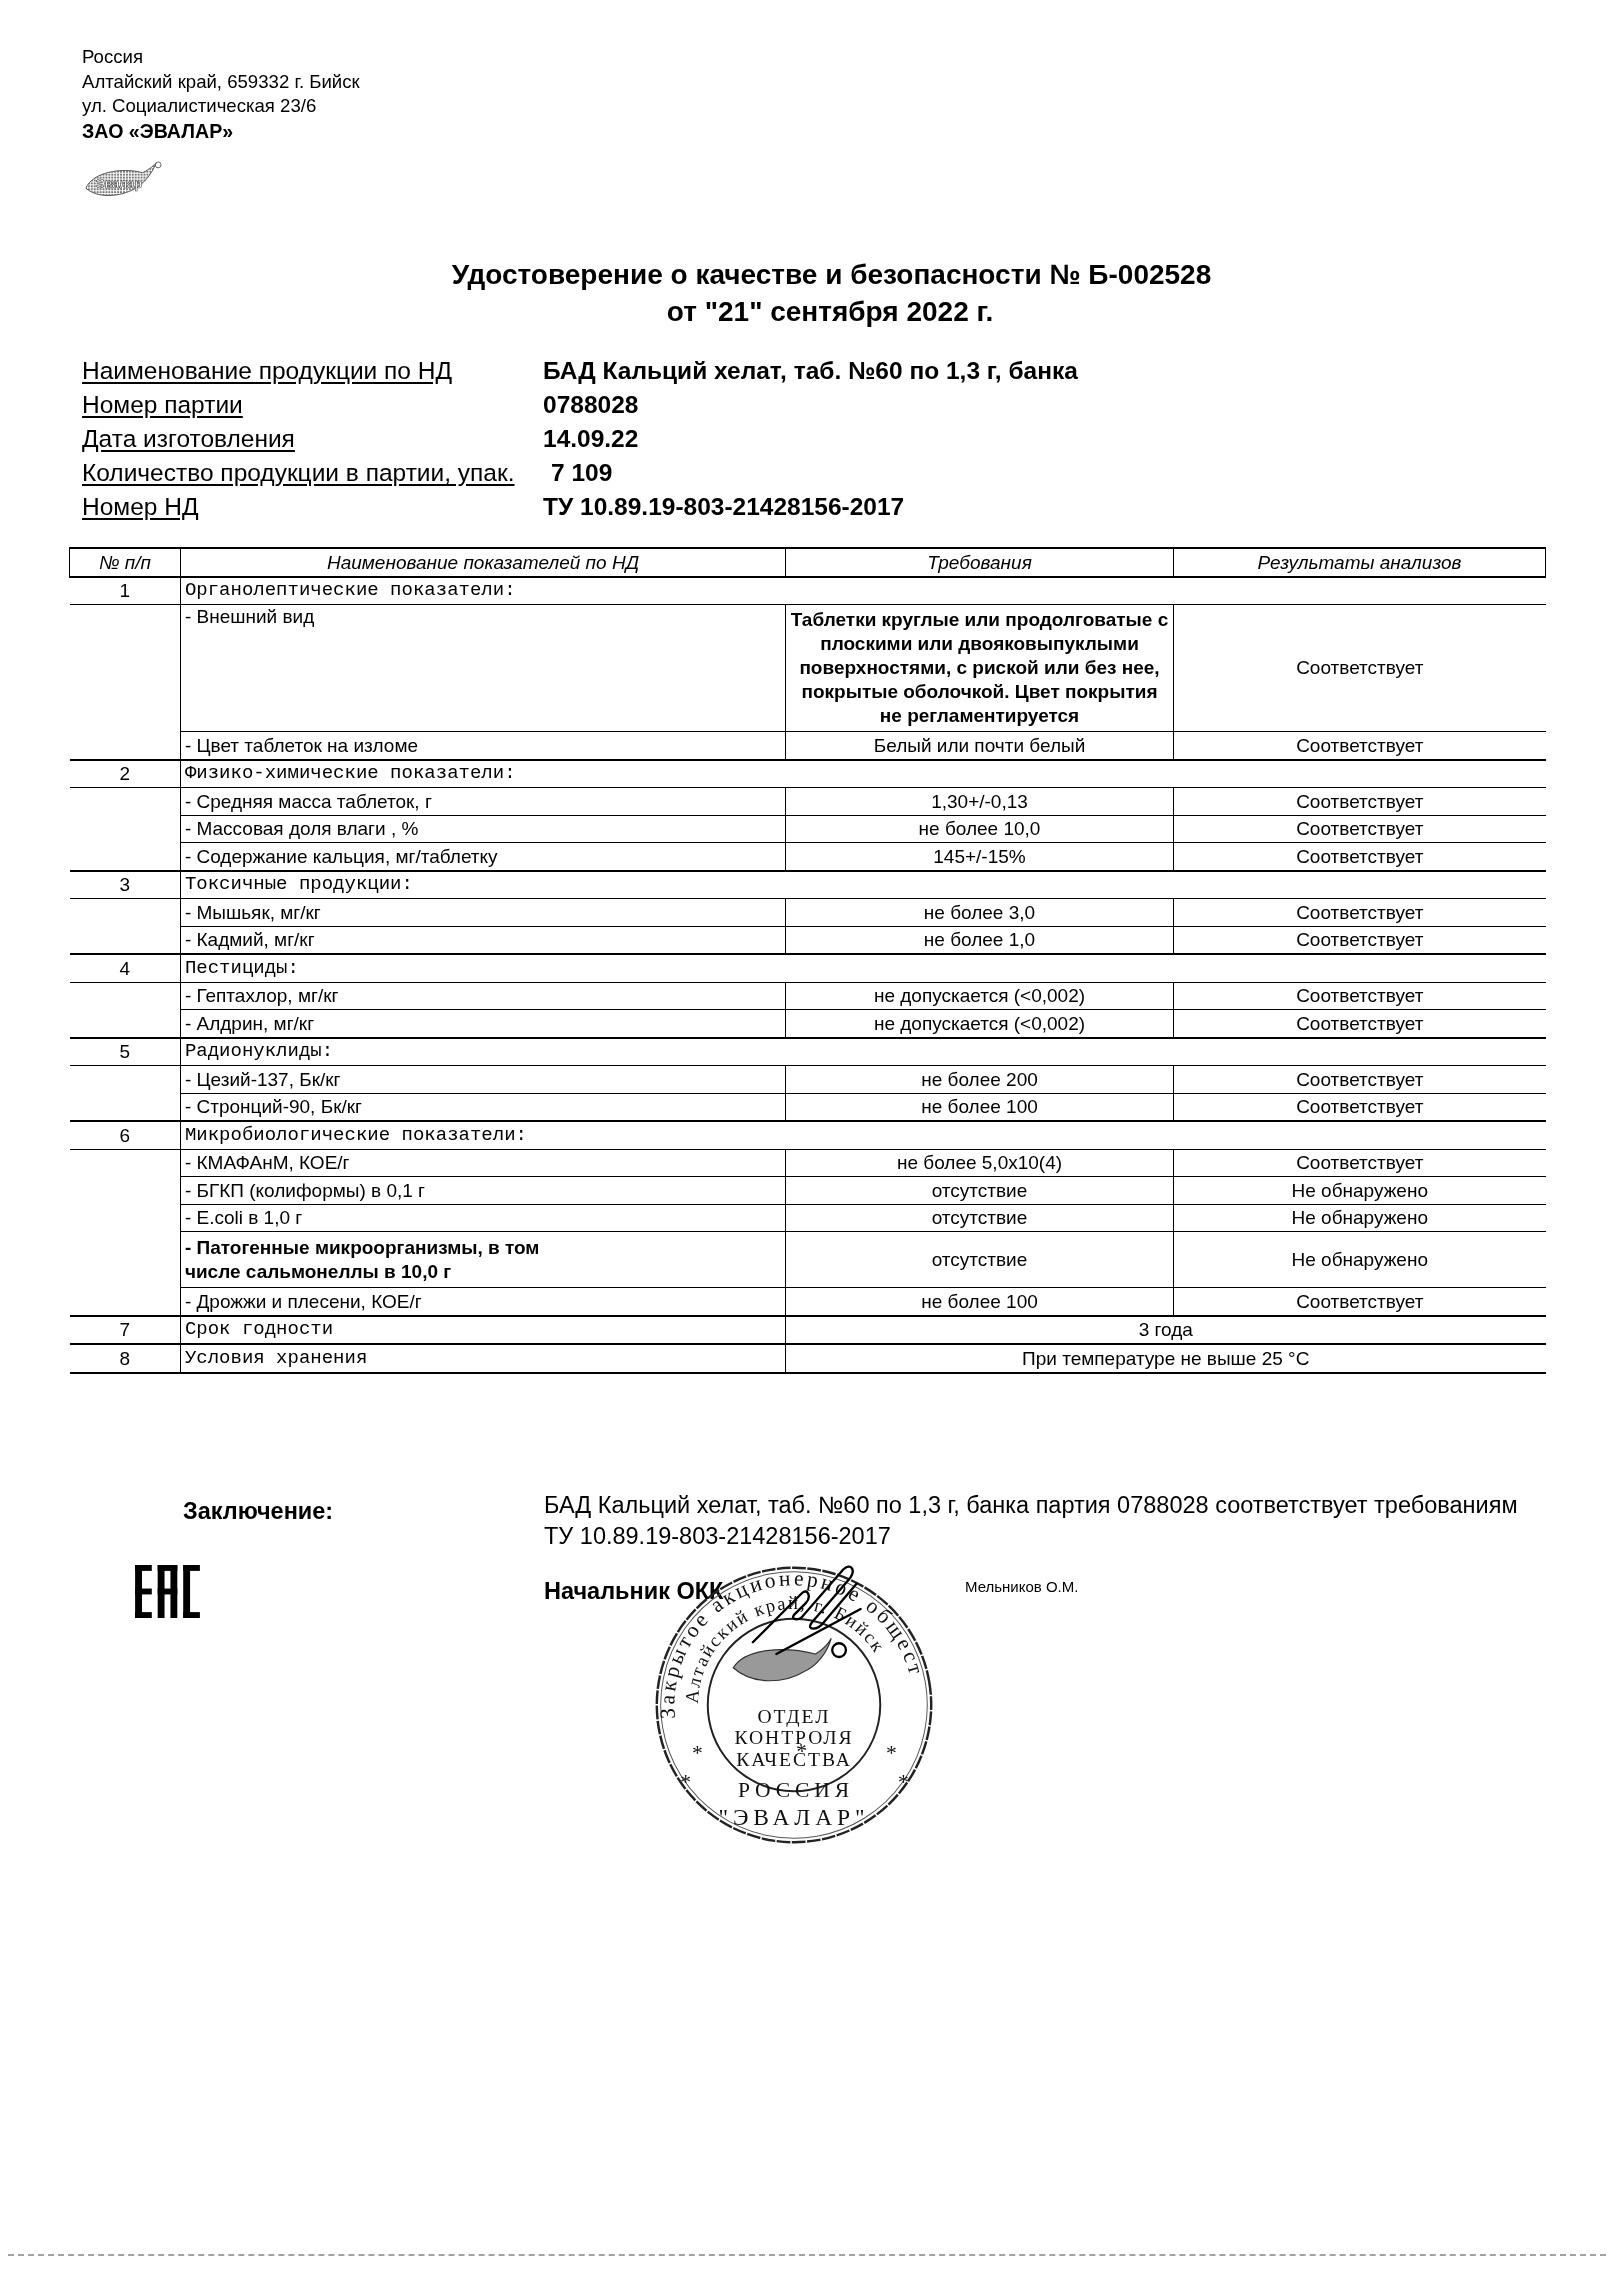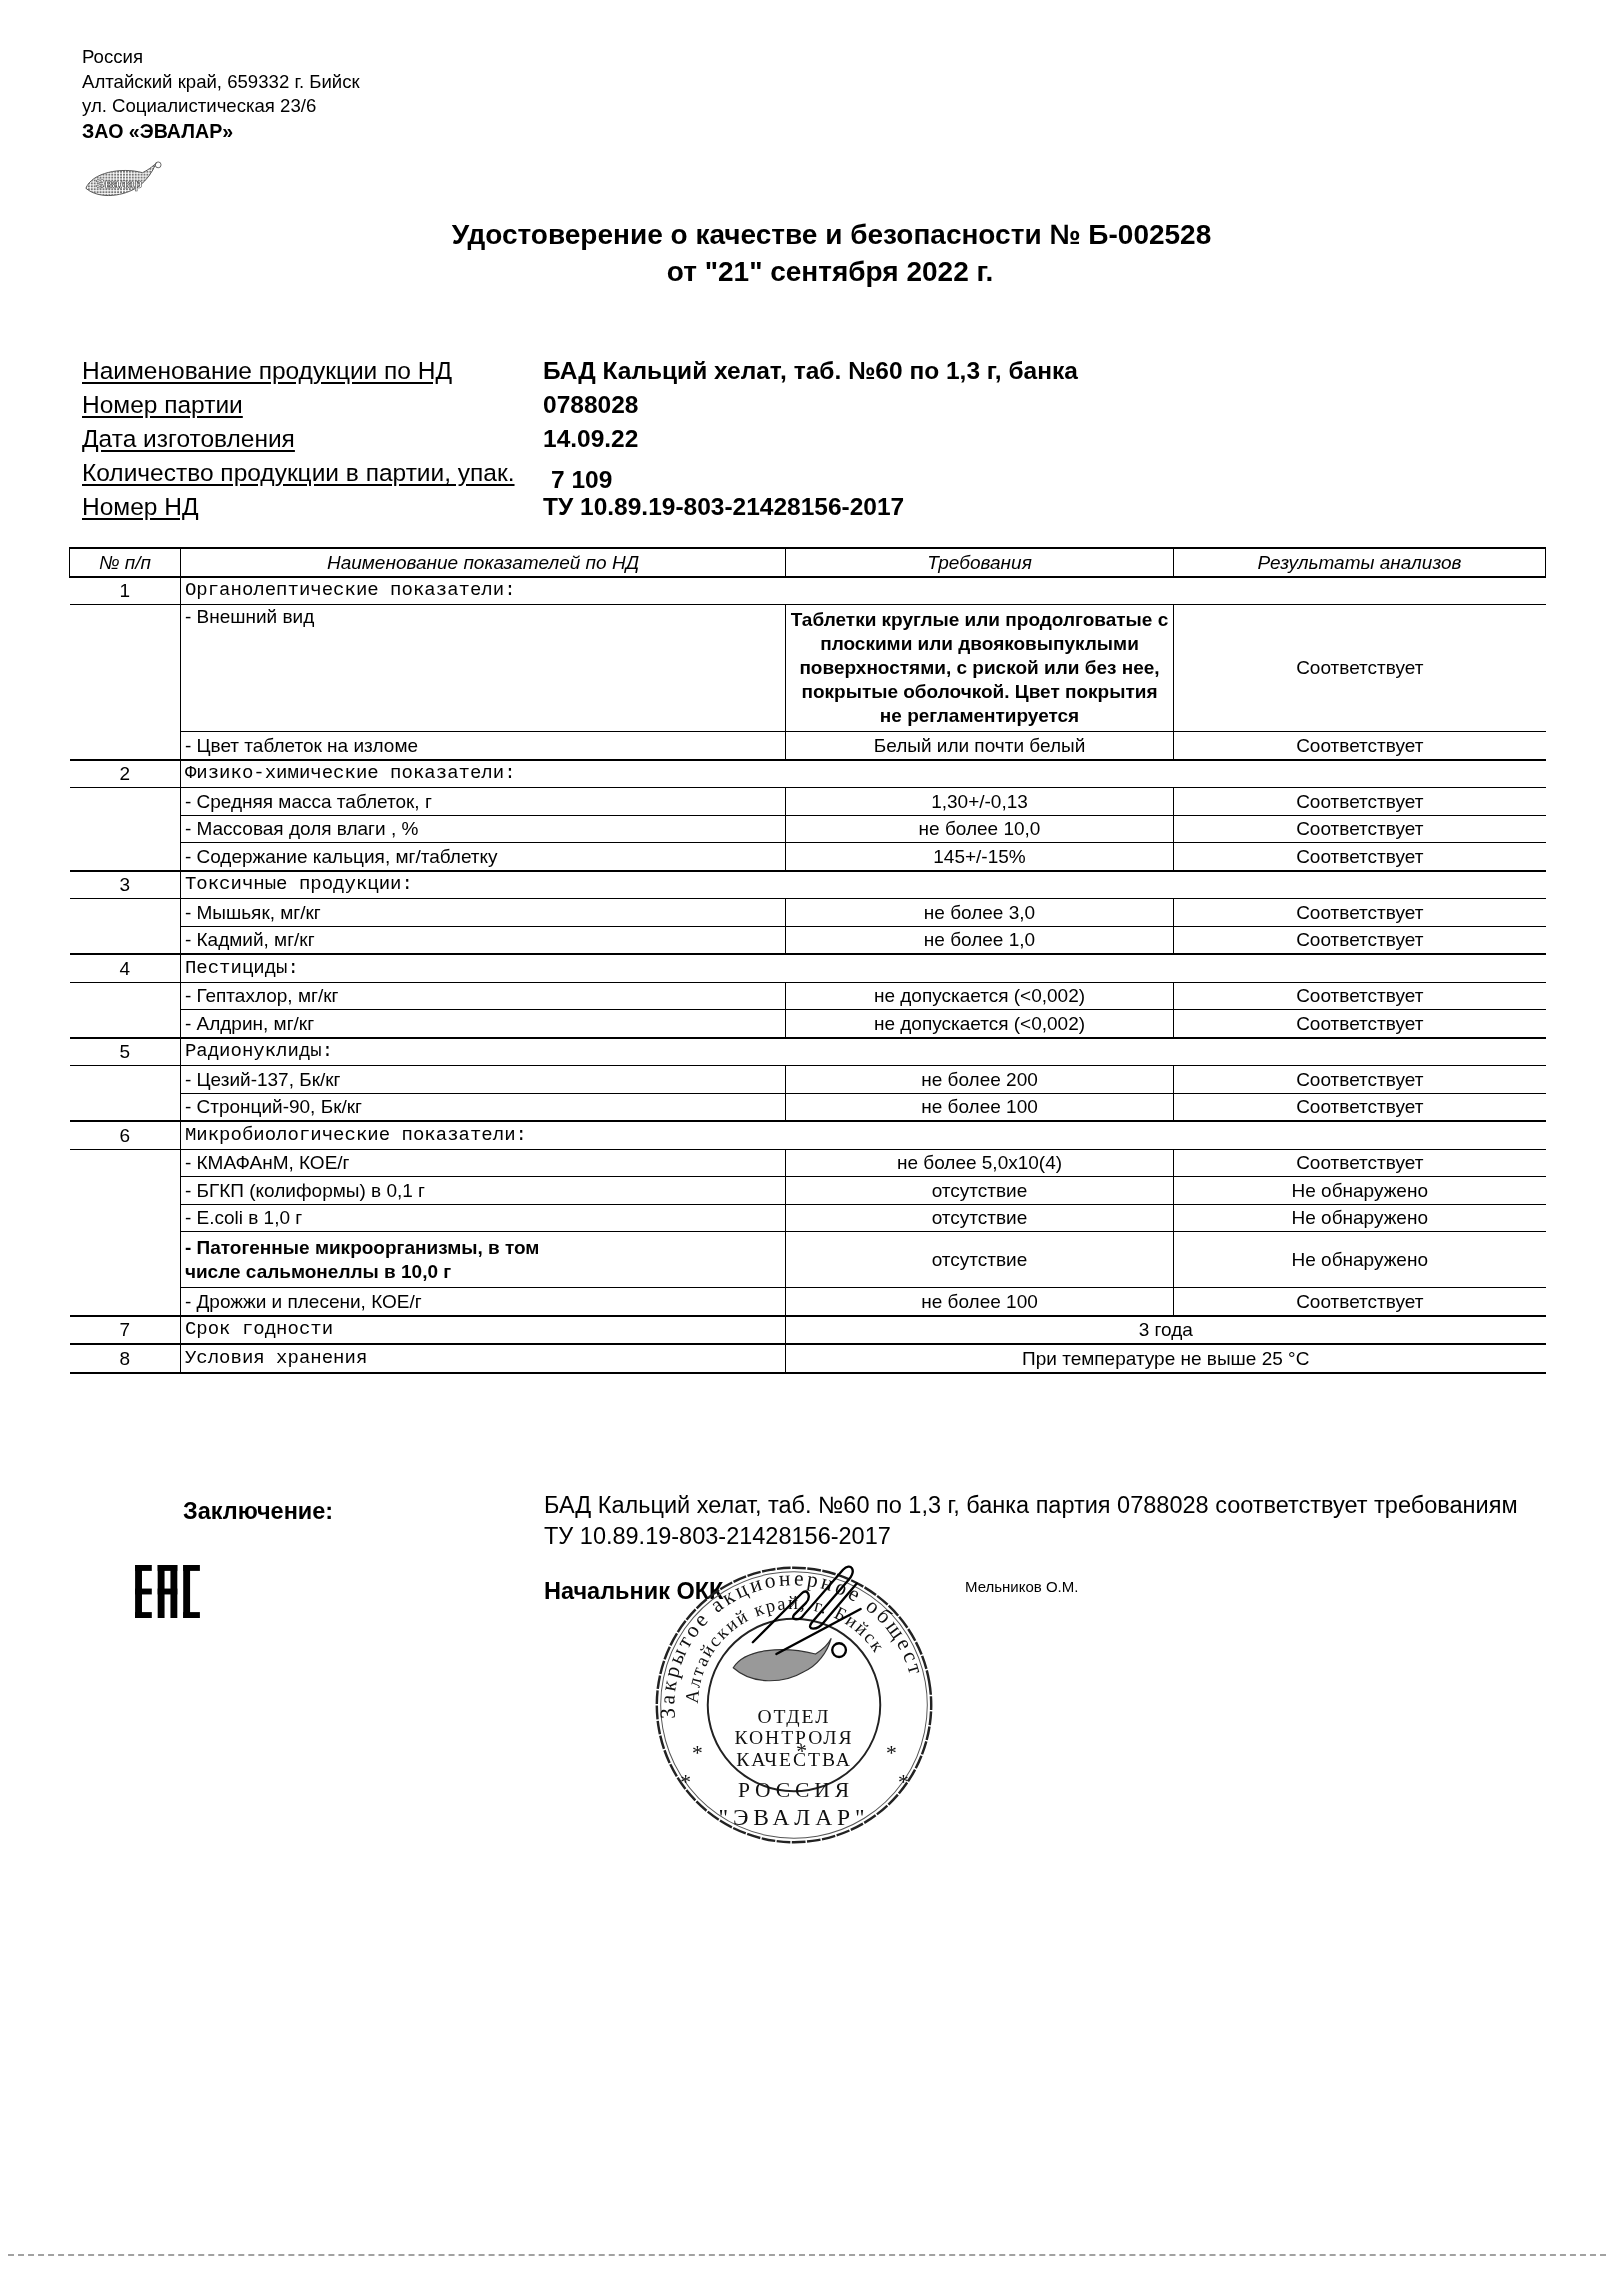--- a/index.html
+++ b/index.html
@@ -3,21 +3,21 @@
 <meta charset="utf-8">
 <style>
   html, body { margin:0; padding:0; background:#ffffff; }
   body { width:1621px; height:2294px; position:relative; overflow:hidden; font-family:"Liberation Sans", sans-serif; color:#000; }
   .abs { position:absolute; }
   .addr { left:82px; font-size:18.6px; line-height:24.5px; }
   .addr .line { display:block; }
   .addr .company { font-weight:bold; font-size:19.6px; }
   .logo { left:82px; top:159px; width:82px; height:43px; }
   .title { left:0; width:1621px; text-align:center; font-weight:bold; font-size:28px; line-height:37px; top:216px; }
-  .title .t1 { display:block; padding-left:42px; }
+  .title .t1 { display:block; padding-left:42px;margin-top:40px; }
   .title .t2 { display:block; padding-left:39px; }
   .info { left:82px; top:354px; font-size:24.5px; }
   .info .row { height:34px; line-height:34px; position:relative; white-space:nowrap; }
   .info .lbl { position:absolute; left:0; text-decoration:underline; text-underline-offset:2.9px; }
   .info .val { position:absolute; left:461px; font-weight:bold; }
   table.main { position:absolute; left:69px; top:547px; width:1476px; border-collapse:collapse; font-size:19px; table-layout:fixed; }
   table.main td, table.main th { border:1.6px solid #000; padding:0 3.9px; height:26.5px; line-height:23.5px; vertical-align:middle; }
   table.main th { font-weight:normal; font-style:italic; text-align:center; border-top:2.9px solid #000; border-bottom:2.5px solid #000; }
   table.main .c-num { text-align:center; }
   table.main .c-req, table.main .c-res { text-align:center; }
@@ -76,21 +76,21 @@
   <div class="row">
     <span class="lbl">Номер партии</span>
     <span class="val">0788028</span>
   </div>
   <div class="row">
     <span class="lbl">Дата изготовления</span>
     <span class="val">14.09.22</span>
   </div>
   <div class="row">
     <span class="lbl">Количество продукции в партии, упак.</span>
-    <span class="val" style="left:469px;margin-top:7px;">7 109</span>
+    <span class="val" style="left:469px;">7 109</span>
   </div>
   <div class="row">
     <span class="lbl">Номер НД</span>
     <span class="val">ТУ 10.89.19-803-21428156-2017</span>
   </div>
 </div>
 
 <table class="main">
   <colgroup>
     <col style="width:111px">

